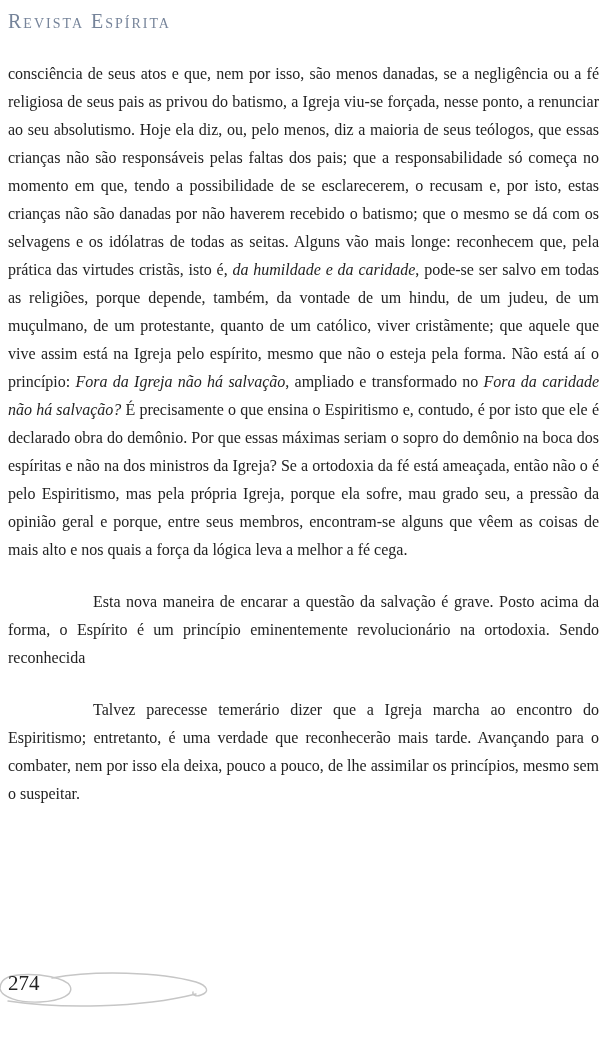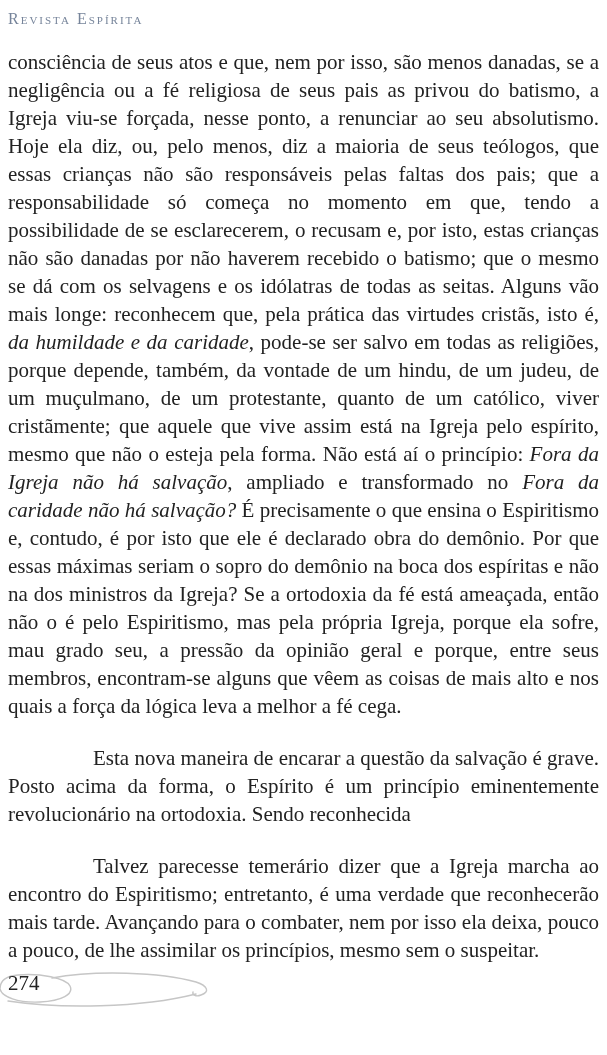--- a/index.html
+++ b/index.html
@@ -14,31 +14,31 @@
     background: #ffffff;
     overflow: hidden;
     font-family: "Liberation Serif", "DejaVu Serif", serif;
   }
   .running-head {
     position: absolute;
     top: 10px;
     left: 8px;
     font-family: "Liberation Serif", "DejaVu Serif", serif;
     font-variant: small-caps;
-    font-size: 16px;
+    font-size: 20px;
     letter-spacing: 2px;
     color: #76849a;
   }
   .body-text {
     position: absolute;
-    top: 48px;
+    top: 60px;
     left: 8px;
     width: 591px;
     color: #222222;
-    font-size: 21px;
+    font-size: 16px;
     line-height: 28px;
     text-align: justify;
   }
   .body-text p {
     margin: 0 0 24px 0;
     padding: 0;
   }
   .body-text p.indent {
     text-indent: 85px;
   }

